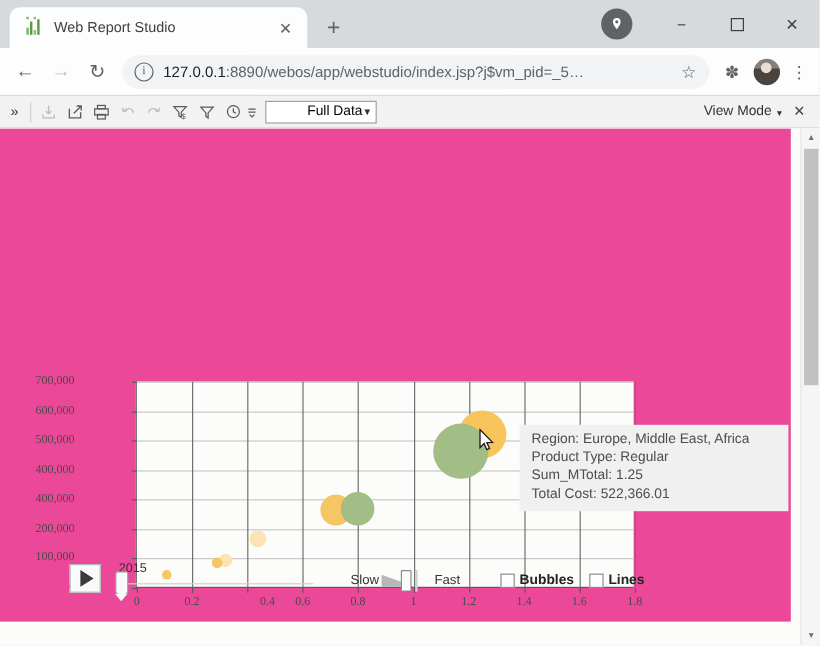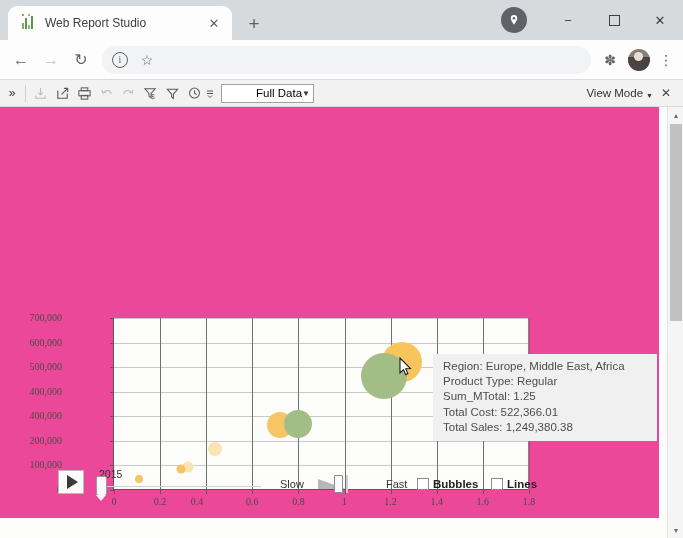--- a/index.html
+++ b/index.html
@@ -23,21 +23,21 @@
   .tabstrip {
     height: 40px;
     background: #d6dadc;
     position: relative;
     display: flex;
     align-items: flex-end;
     flex: 0 0 auto;
   }
   .tab {
     margin-left: 8px;
-    width: 224px; height: 34px;
+    width: 248px; height: 34px;
     background: #fdfdfd;
     border-radius: 9px 9px 0 0;
     display: flex; align-items: center;
     padding: 0 8px 0 12px;
     position: relative;
   }
   .favicon {
     width: 16px; height: 16px;
     flex: 0 0 16px;
     position: relative;
@@ -348,20 +348,21 @@
       <span class="wc">✕</span>
     </div>
   </div>
 
   <div class="navbar">
     <span class="navbtn">←</span>
     <span class="navbtn disabled">→</span>
     <span class="navbtn">↻</span>
     <div class="omnibox">
       <span class="info-icon">i</span>
+      <span class="url"><span class="host">127.0.0.1</span><span class="rest">:8890/webos/app/webstudio/index.jsp?j$vm_pid=_5…</span></span>
       <span class="star">☆</span>
     </div>
     <span class="ext-icon">✽</span>
     <span class="avatar"></span>
     <span class="kebab">⋮</span>
   </div>
 
   <div id="page">
 
     <div class="apptoolbar">
@@ -481,21 +482,21 @@
             <div class="ytickmark" style="top:73.7px;"></div>
             <div class="ytickmark" style="top:122.9px;"></div>
             <div class="ytickmark" style="top:172px;"></div>
 
             <div style="position:absolute;left:0;top:172px;width:100%;">
               <div class="xtickmark" style="left:0px;"></div>
                 <div class="xtick" style="left:0px;">0</div>
               <div class="xtickmark" style="left:46.1px;"></div>
                 <div class="xtick" style="left:46.1px;">0.2</div>
               <div class="xtickmark" style="left:92.2px;"></div>
-                <div class="xtick" style="left:83px;">0.4</div>
+                <div class="xtick" style="left:109px;">0.4</div>
               <div class="xtickmark" style="left:138.3px;"></div>
                 <div class="xtick" style="left:138.3px;">0.6</div>
               <div class="xtickmark" style="left:184.4px;"></div>
                 <div class="xtick" style="left:184.4px;">0.8</div>
               <div class="xtickmark" style="left:230.5px;"></div>
                 <div class="xtick" style="left:230.5px;">1</div>
               <div class="xtickmark" style="left:276.6px;"></div>
                 <div class="xtick" style="left:276.6px;">1.2</div>
               <div class="xtickmark" style="left:322.7px;"></div>
                 <div class="xtick" style="left:322.7px;">1.4</div>
@@ -515,21 +516,20 @@
                 <div class="bubble" style="left: 184.444px; top: 106.149px; width: 28px; height: 28px; background: rgb(163, 189, 134);"></div>
                 <div class="bubble" style="left: 269.75px; top: 58.48px; width: 46px; height: 46px; background: rgb(163, 189, 134);"></div>
               </div>
           </div>
 
           <div class="tooltip" style="left:433px;top:247px;width:224px;">
             <div>Region: Europe, Middle East, Africa</div>
             <div>Product Type: Regular</div>
             <div>Sum_MTotal: 1.25</div>
             <div>Total Cost: 522,366.01</div>
-            <div>Total Sales: 1,249,380.38</div>
           </div>
 
           <div class="cursor" style="left:399px;top:250px;">
             <svg width="13" height="20" viewBox="0 0 13 20">
                 <path d="M1 1l0 15 3.4-3.4 2.2 5 2.3-1-2.2-4.8 4.7-.2z" fill="#fff" stroke="#1a1a1a" stroke-width="1.1"></path>
               </svg>
           </div>
 
           <div class="legend" style="left:0;top:0;width:659px;height:411px;">
             
@@ -539,25 +539,25 @@
           </div>
 
           <div class="controls">
             <div class="playbtn">
               <span class="playtri"></span>
             </div>
             <div class="yearlabel" style="left:99px;top:6px;">2015</div>
             <div class="yslider" style="left:101px;top:24px;">
               <span class="yhandle"></span>
             </div>
-            <div class="spd" style="left:280px;top:16px;">Slow</div>
+            <div class="spd" style="left:292px;top:16px;">Slow</div>
             <span class="spdwedge" style="left:318px;top:17px;"></span>
             <span class="spdhandle" style="left:334px;top:13px;"></span>
             <span class="spdline" style="left:346px;top:13px;"></span>
-            <div class="spd" style="left:362px;top:16px;margin-left:24px;">Fast</div>
+            <div class="spd" style="left:362px;top:16px;">Fast</div>
             <div class="cbwrap" style="left:417px;top:16px;">
               <span class="cbbox"></span>
               <span class="cblabel">Bubbles</span>
             </div>
             <div class="cbwrap" style="left:491px;top:16px;">
               <span class="cbbox"></span>
               <span class="cblabel">Lines</span>
             </div>
           </div>
 

